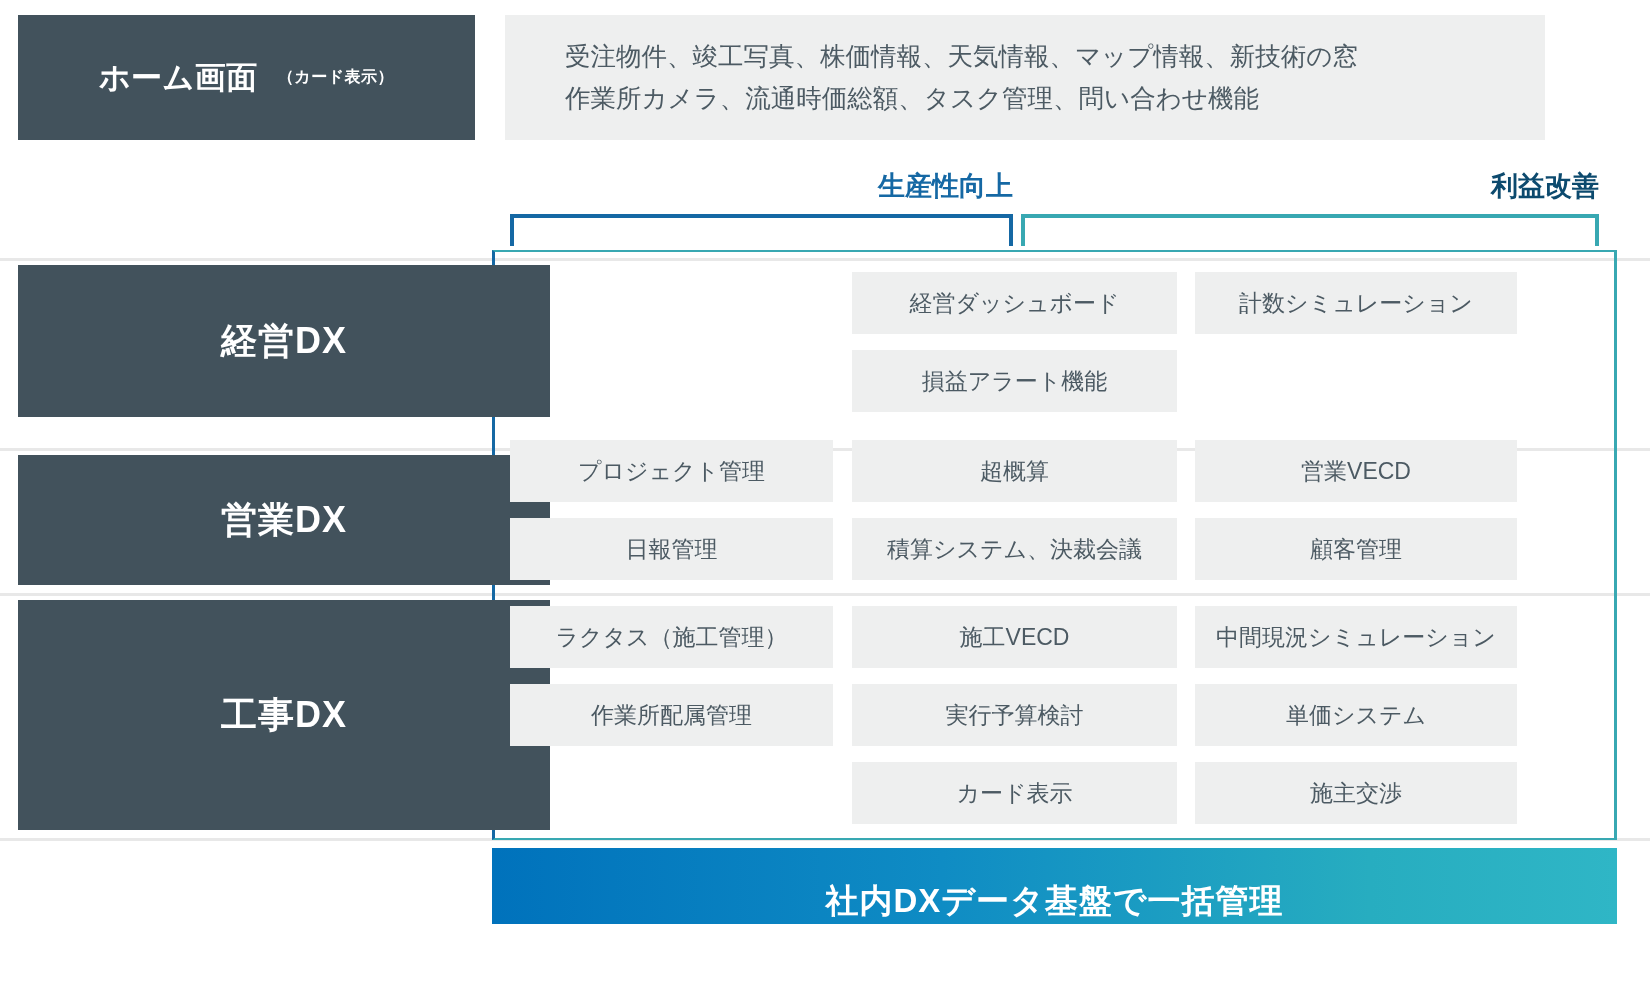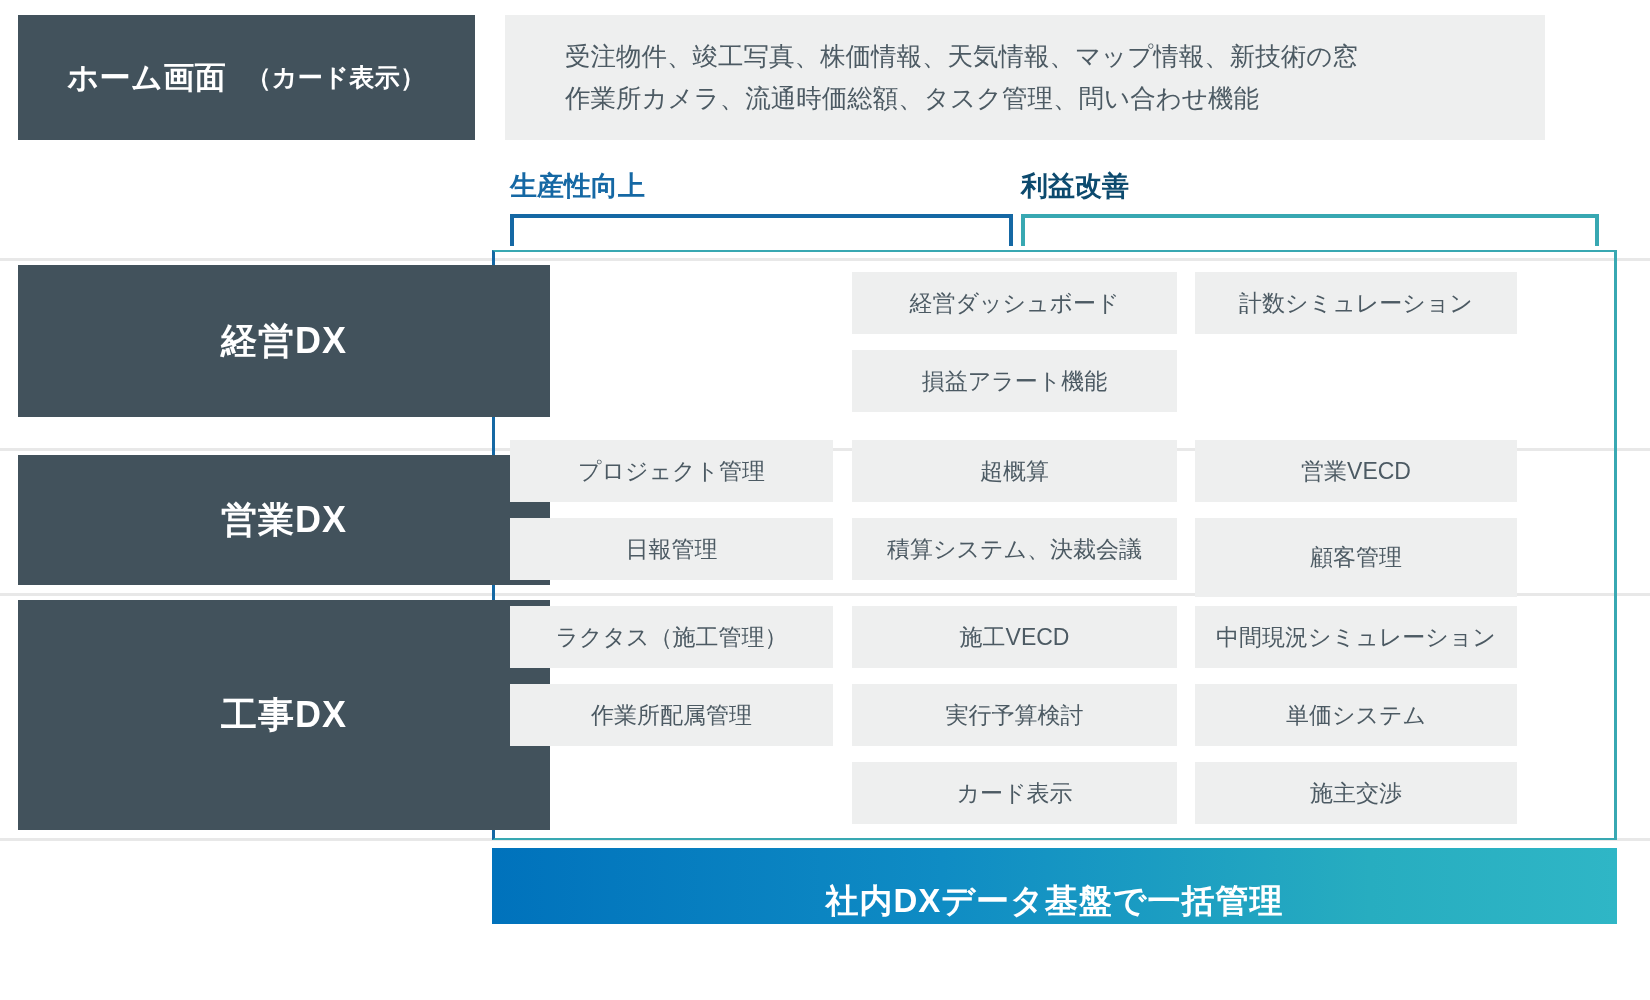--- a/index.html
+++ b/index.html
@@ -12,34 +12,34 @@
   }
   #stage{position:relative;width:1650px;height:1000px;}
 
   
   .home-card{
     position:absolute;left:18px;top:15px;width:457px;height:125px;
     background:#42525c;color:#ffffff;
     display:flex;align-items:center;justify-content:center;
     font-size:31px;font-weight:bold;letter-spacing:.5px;
   }
-  .home-card .sub{font-size:25px;font-weight:bold;margin-left:20px;}
+  .home-card .sub{font-size:16px;font-weight:bold;margin-left:20px;}
 
   .home-desc{
     position:absolute;left:505px;top:15px;width:1040px;height:125px;
     background:#eeefef;
     display:flex;flex-direction:column;justify-content:center;
     padding-left:60px;box-sizing:border-box;
     font-size:25.5px;line-height:1.62;color:#4c5a63;
   }
 
   
   .bracket{position:absolute;}
   .bracket .blabel{
-    position:absolute;left:0;width:100%;top:0;text-align:left;
+    position:absolute;left:0;width:100%;top:0;text-align:right;
     font-size:27px;font-weight:bold;
   }
   .bracket .bline{
     position:absolute;left:0;width:100%;top:46px;height:32px;
     box-sizing:border-box;border-style:solid;border-width:4px 4px 0 4px;
   }
   #bracket-productivity{left:510px;top:168px;width:503px;height:82px;}
   #bracket-productivity .blabel{color:#1568a4;}
   #bracket-productivity .bline{border-color:#1568a4;}
   #bracket-profit{left:1021px;top:168px;width:578px;height:82px;}
@@ -130,21 +130,21 @@
 
   <div class="chip c2" style="top:272px;height:62px">経営ダッシュボード</div>
   <div class="chip c2" style="top:350px;height:62px">損益アラート機能</div>
   <div class="chip c3" style="top:272px;height:62px">計数シミュレーション</div>
 
   <div class="chip c1" style="top:440px;height:62px">プロジェクト管理</div>
   <div class="chip c1" style="top:518px;height:62px">日報管理</div>
   <div class="chip c2" style="top:440px;height:62px">超概算</div>
   <div class="chip c2" style="top:518px;height:62px">積算システム、決裁会議</div>
   <div class="chip c3" style="top:440px;height:62px">営業VECD</div>
-  <div class="chip c3" style="top:518px;height:79px">顧客管理</div>
+  <div class="chip c3" style="top:518px;height:62px">顧客管理</div>
 
   <div class="chip c1" style="top:606px;height:62px">ラクタス（施工管理）</div>
   <div class="chip c1" style="top:684px;height:62px">作業所配属管理</div>
   <div class="chip c2" style="top:606px;height:62px">施工VECD</div>
   <div class="chip c2" style="top:684px;height:62px">実行予算検討</div>
   <div class="chip c2" style="top:762px;height:62px">カード表示</div>
   <div class="chip c3" style="top:606px;height:62px">中間現況シミュレーション</div>
   <div class="chip c3" style="top:684px;height:62px">単価システム</div>
   <div class="chip c3" style="top:762px;height:62px">施主交渉</div>
 

